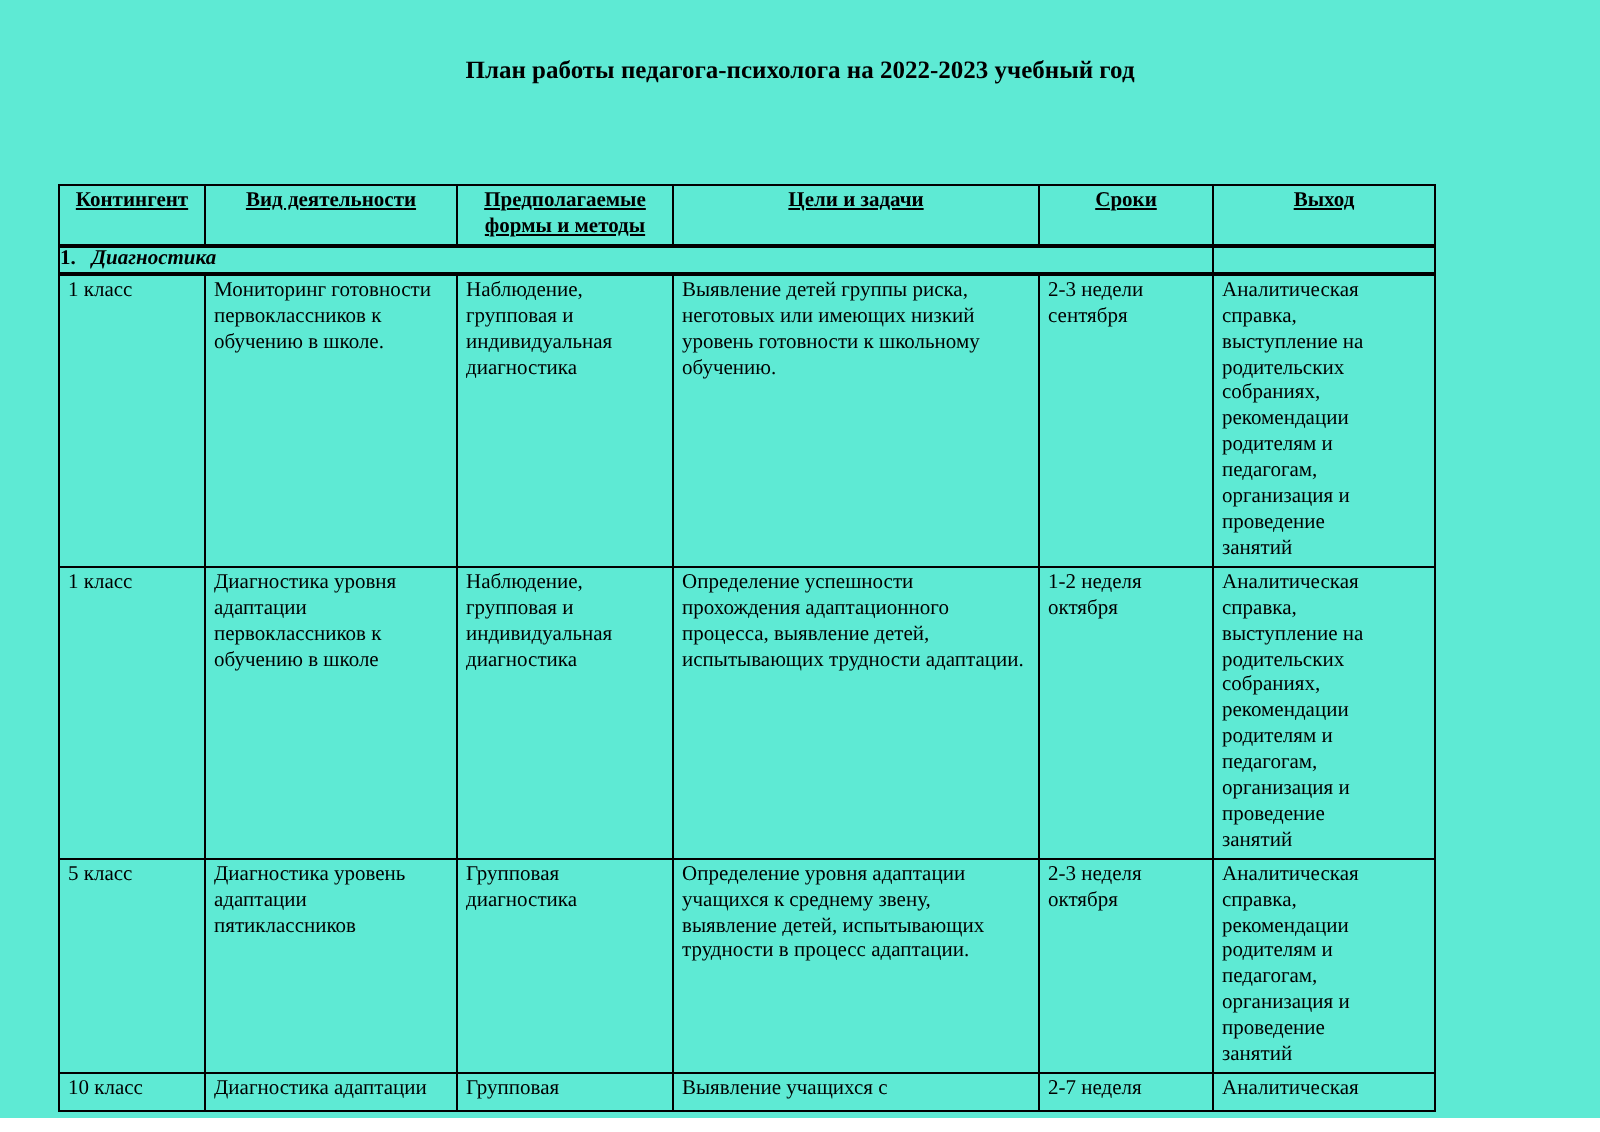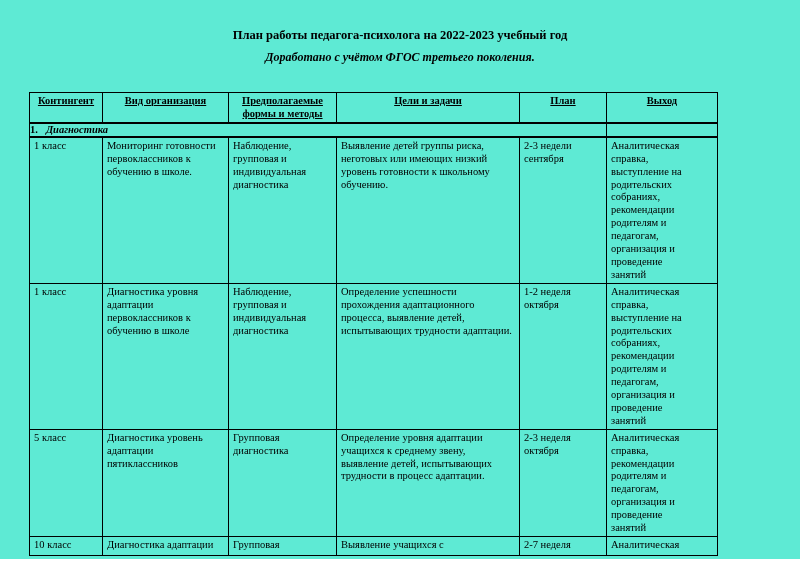--- a/index.html
+++ b/index.html
@@ -86,38 +86,37 @@
   tbody.rows-body tr:nth-child(4) { height: 19px; }
   tbody.rows-body tr:nth-child(4) td { white-space: nowrap; margin-left: 22px; }
 </style>
 </head>
 <body>
 
 <div class="page">
 
   <div class="doc-title">План работы педагога-психолога на 2022-2023 учебный год</div>
 
-  <div class="doc-subtitle">Доработано с учётом ФГОС третьего поколения.</div>
 
   <table class="plan">
     <colgroup>
       <col style="width:73px">
       <col style="width:126px">
       <col style="width:108px">
       <col style="width:183px">
       <col style="width:87px">
       <col style="width:111px">
     </colgroup>
     <thead>
       <tr>
         <th>Контингент</th>
-        <th>Вид организация</th>
+        <th>Вид деятельности</th>
         <th>Предполагаемые формы и методы</th>
         <th>Цели и задачи</th>
-        <th>План</th>
+        <th>Сроки</th>
         <th>Выход</th>
       </tr>
     </thead>
     <tbody class="section-body">
       <tr>
         <td class="section-cell" colspan="5">
           <span>1.</span><span class="section-title-text">Диагностика</span>
         </td>
         <td></td>
       </tr>

